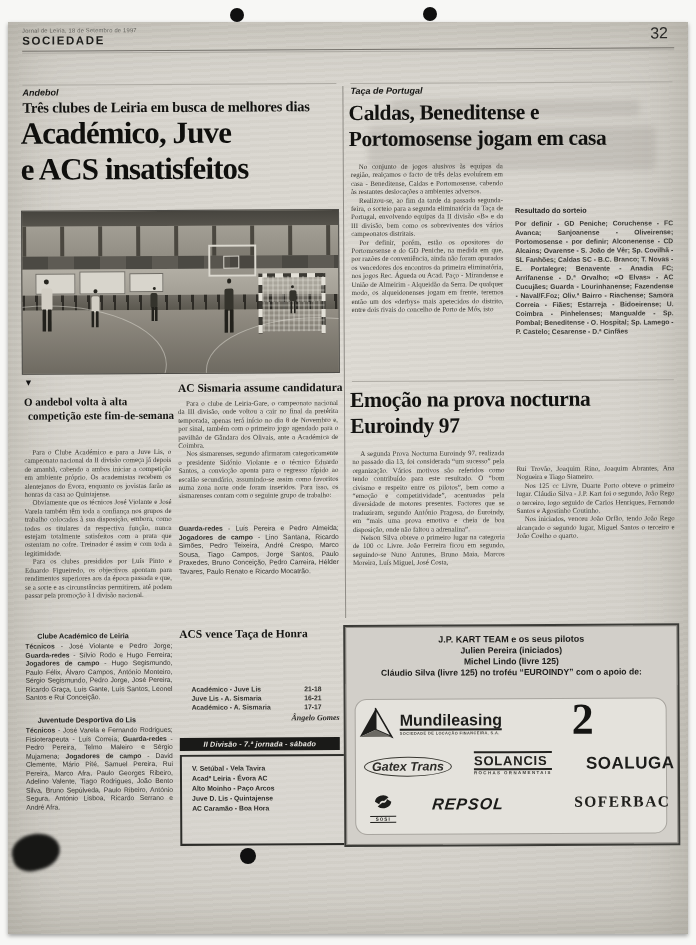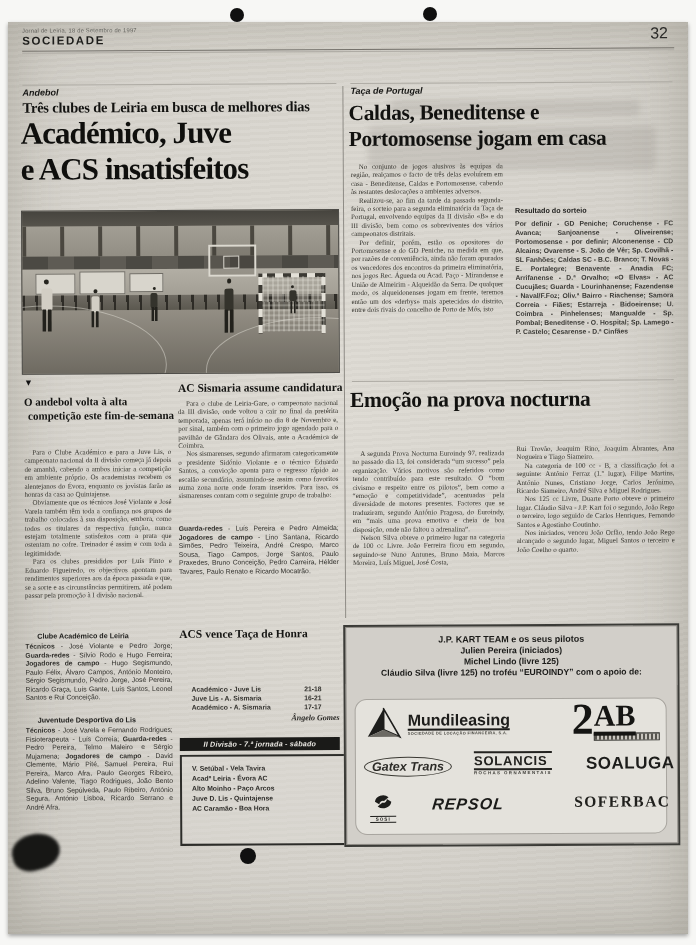--- a/index.html
+++ b/index.html
@@ -228,57 +228,53 @@
   <div class="abs body" style="left:352px;top:163px;width:152px;height:212px">
     <p>No conjunto de jogos alusivos às equipas da região, realçamos o facto de três delas evoluírem em casa - Beneditense, Caldas e Portomosense, cabendo às restantes deslocações a ambientes adversos.</p>
     <p>Realizou-se, ao fim da tarde da passada segunda-feira, o sorteio para a segunda eliminatória da Taça de Portugal, envolvendo equipas da II divisão «B» e da III divisão, bem como os sobreviventes dos vários campeonatos distritais.</p>
     <p>Por definir, porém, estão os opositores do Portomosense e do GD Peniche, na medida em que, por razões de conveniência, ainda não foram apurados os vencedores dos encontros da primeira eliminatória, nos jogos Rec. Águeda ou Acad. Paço - Mirandense e União de Almeirim - Alqueidão da Serra. De qualquer modo, os alqueidonenses jogam em frente, teremos então um dos «derbys» mais apetecidos do distrito, entre dois rivais do concelho de Porto de Mós, isto</p>
   </div>
   <div class="abs team-heading" style="left:516px;top:207px">Resultado do sorteio</div>
   <div class="abs boldlist" style="left:516px;top:220px;width:158px;height:156px">Por definir - GD Peniche; Coruchense - FC Avanca; Sanjoanense - Oliveirense; Portomosense - por definir; Alconenense - CD Alcains; Ovarense - S. João de Vêr; Sp. Covilhã - SL Fanhões; Caldas SC - B.C. Branco; T. Novas - E. Portalegre; Benavente - Anadia FC; Arrifanense - D.ª Orvalho; «O Elvas» - AC Cucujães; Guarda - Lourinhanense; Fazendense - Naval/F.Foz; Oliv.ª Bairro - Riachense; Samora Correia - Fiães; Estarreja - Bidoeirense; U. Coimbra - Pinhelenses; Mangualde - Sp. Pombal; Beneditense - O. Hospital; Sp. Lamego - P. Castelo; Cesarense - D.ª Cinfães</div>
 
   <div class="hrule light" style="left:352px;top:381px;width:322px"></div>
   <div class="abs headline-md" style="left:350px;top:387px">Emoção na prova nocturna</div>
+  <div class="abs headline-md" style="left:350px;top:413px">Euroindy 97</div>
   <div class="abs body" style="left:352px;top:450px;width:152px;height:170px">
     <p>A segunda Prova Nocturna Euroindy 97, realizada no passado dia 13, foi considerada “um sucesso” pela organização. Vários motivos são referidos como tendo contribuído para este resultado. O “bom civismo e respeito entre os pilotos”, bem como a “emoção e competitividade”, acentuadas pela diversidade de motores presentes. Factores que se traduziram, segundo António Pragosa, do Euroindy, em “mais uma prova emotiva e cheia de boa disposição, onde não faltou a adrenalina”.</p>
     <p>Nelson Silva obteve o primeiro lugar na categoria de 100 cc Livre. João Ferreira ficou em segundo, seguindo-se Nuno Antunes, Bruno Maia, Marcos Moreira, Luís Miguel, José Costa,</p>
   </div>
-  <div class="abs body" style="left:516px;top:446px;width:158px;height:170px">
+  <div class="abs body" style="left:516px;top:466px;width:158px;height:170px">
     <p style="text-indent:0">Rui Trovão, Joaquim Rino, Joaquim Abrantes, Ana Nogueira e Tiago Siameiro.</p>
-    <p>Na categoria de 100 cc - B, a classificação foi a seguinte: António Ferraz (1.º lugar), Filipe Martins, António Nunes, Cristiano Jorge, Carlos Jerónimo, Ricardo Siameiro, André Silva e Miguel Rodrigues.</p>
     <p>Nos 125 cc Livre, Duarte Porto obteve o primeiro lugar. Cláudio Silva - J.P. Kart foi o segundo, João Rego o terceiro, logo seguido de Carlos Henriques, Fernando Santos e Agostinho Coutinho.</p>
     <p>Nos iniciados, venceu João Orfão, tendo João Rego alcançado o segundo lugar, Miguel Santos o terceiro e João Coelho o quarto.</p>
   </div>
 
   <div class="ad-box">
     <div class="ad-line" style="margin-top:8px;font-size:9px">J.P. KART TEAM e os seus pilotos</div>
     <div class="ad-line">Julien Pereira (iniciados)</div>
     <div class="ad-line">Michel Lindo (livre 125)</div>
     <div class="ad-line">Cláudio Silva (livre 125) no troféu “EUROINDY” com o apoio de:</div>
 
     <div class="panel">
 
-      <div class="abs" style="left:10px;top:8px;display:flex;align-items:center">
+      <div class="abs" style="left:2px;top:8px;display:flex;align-items:center">
         <svg width="36" height="32" viewBox="0 0 36 32">
           <polygon points="18,1 2,29 18,22" fill="#1d1d1b"></polygon>
           <polygon points="18,1 34,29 18,22" fill="none" stroke="#1d1d1b" stroke-width="1.6"></polygon>
           <polygon points="2,29 18,22 34,29" fill="#6b6963"></polygon>
         </svg>
         <div style="margin-left:6px">
           <div class="mundi-name">Mundileasing</div>
           <div class="mundi-sub">SOCIEDADE DE LOCAÇÃO FINANCEIRA, S.A.</div>
         </div>
       </div>
 
       <div class="abs twoab" style="left:216px;top:2px">
         <span class="twoab-digit">2</span>
-        <span>
-          <span class="twoab-letters">AB</span>
-          <span class="twoab-bar" style="display:block;width:64px;margin-top:2px"></span>
-        </span>
       </div>
 
       <div class="abs gatex" style="left:8px;top:57px">Gatex Trans</div>
 
       <div class="abs" style="left:118px;top:52px">
         <div class="solancis">SOLANCIS</div>
         <div class="solancis-sub">ROCHAS ORNAMENTAIS</div>
       </div>
 
       <div class="abs soaluga" style="left:230px;top:55px">SOALUGA</div>

